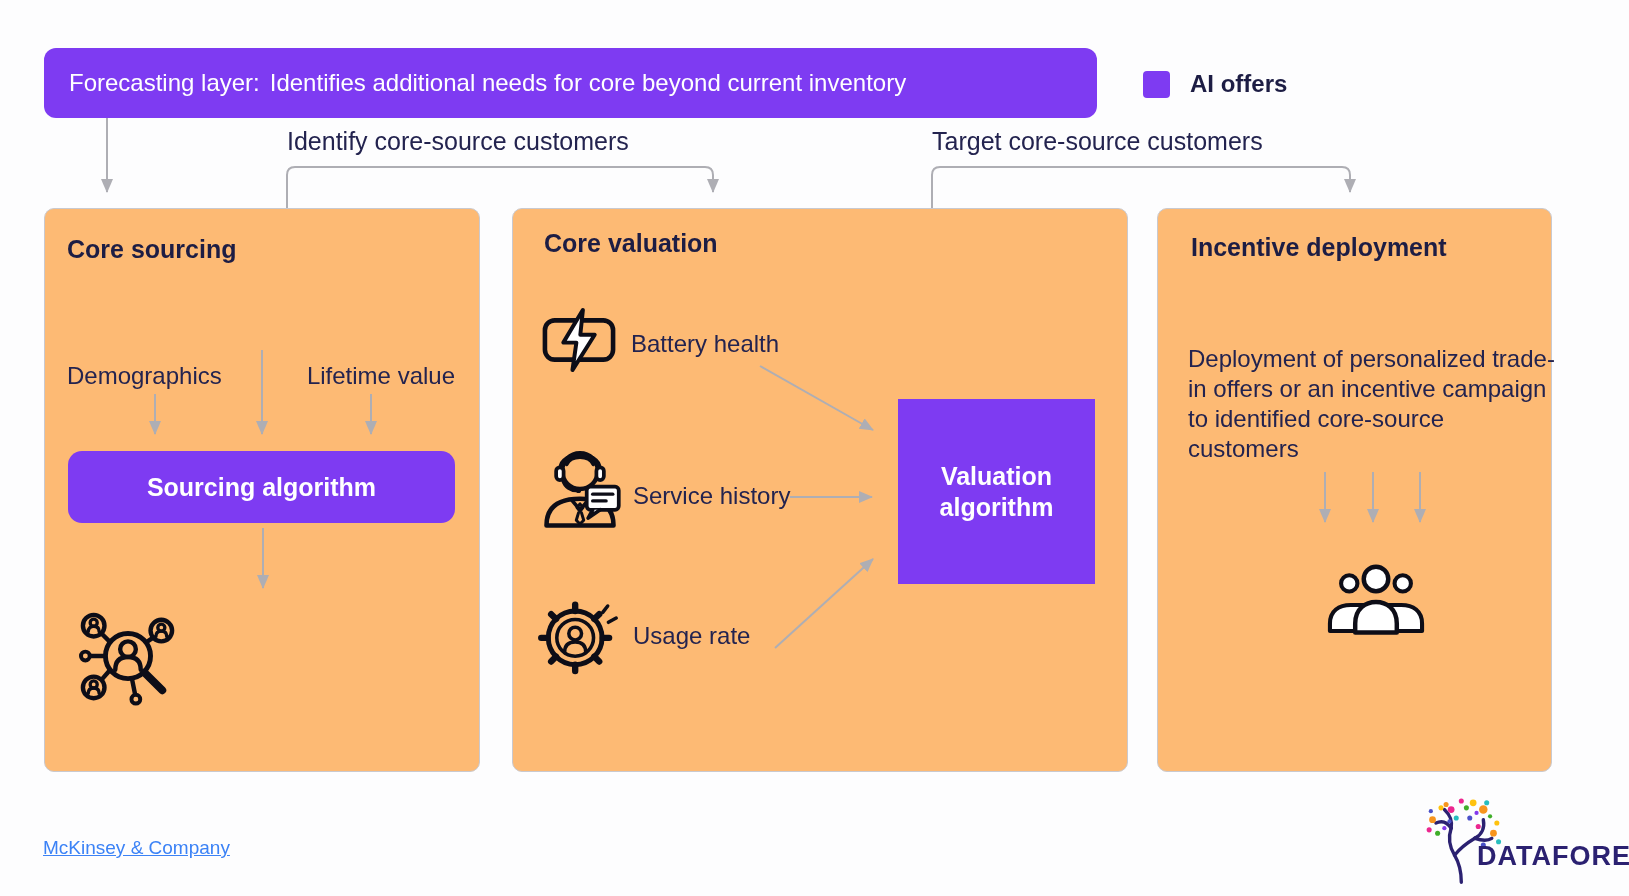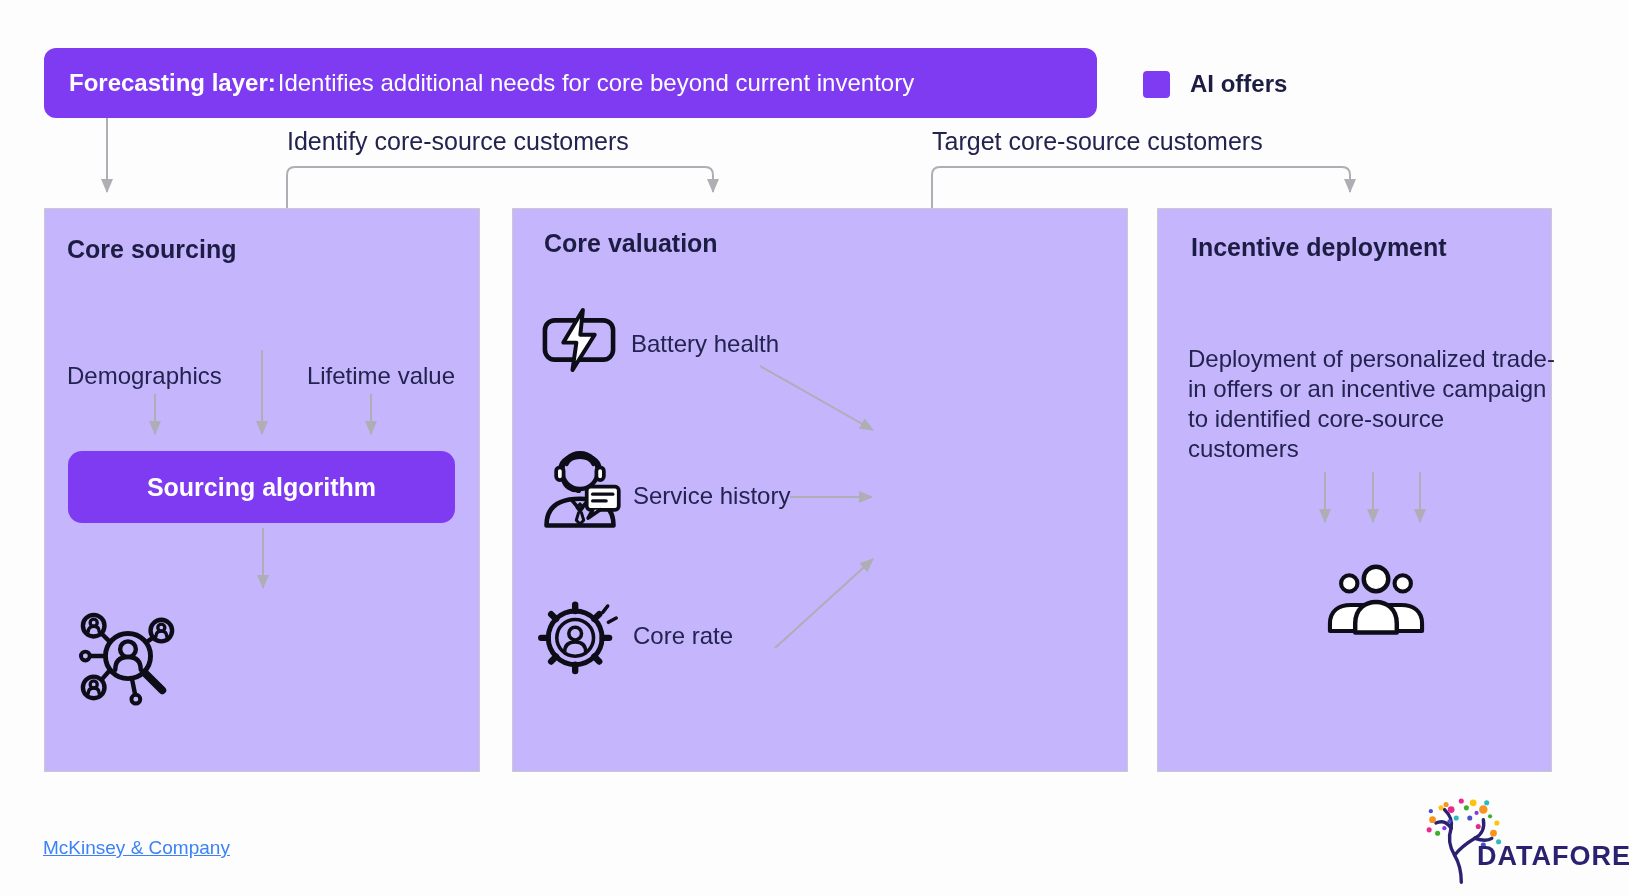--- a/index.html
+++ b/index.html
@@ -9,33 +9,33 @@
     font-family:"Liberation Sans",sans-serif;
     color:#23234f;
   }
   
   .bar{
     position:absolute;left:44px;top:48px;width:1053px;height:70px;
     background:#7e3bf2;border-radius:12px;
     display:flex;align-items:center;padding-left:25px;box-sizing:border-box;
     color:#ffffff;font-size:24px;white-space:nowrap;
   }
-  .bar .b{font-weight:700;margin-right:2px;}
+  .bar .b{font-weight:400;margin-right:10px;}
   
   .legend{position:absolute;left:1143px;top:70px;display:flex;align-items:center;}
   .swatch{width:27px;height:27px;background:#7e3bf2;border-radius:4px;}
   .legend-label{margin-left:20px;font-size:24px;font-weight:600;color:#1d1d44;}
   
   .flow-label{position:absolute;top:127px;font-size:25px;color:#23234f;}
   .fl1{left:287px;width:426px;}
   .fl2{left:932px;width:418px;}
   
   .panel{
-    position:absolute;top:208px;height:564px;background:#c4b5fd;
-    border:1.5px solid #c9c9cf;border-radius:0;box-sizing:border-box;
+    position:absolute;top:208px;height:564px;background:#fdba74;
+    border:1.5px solid #c9c9cf;border-radius:10px;box-sizing:border-box;
   }
   .p1{left:44px;width:436px;}
   .p2{left:512px;width:616px;}
   .p3{left:1157px;width:395px;}
   .panel h2{position:absolute;margin:0;font-size:25px;font-weight:700;color:#1d1d44;}
   .p1 h2{left:22px;top:26px;}
   .p2 h2{left:31px;top:20px;}
   .p3 h2{left:33px;top:24px;}
   .inp{position:absolute;font-size:24px;}
   .inp-hist{left:0;width:100%;top:106px;text-align:center;}
@@ -161,22 +161,23 @@
         <path d="M54 98 L54 107"></path>
           <path d="M81 86.5 L88 93.5"></path>
       </g>
       <circle cx="54" cy="60" r="38" stroke-width="7"></circle>
       <circle cx="54" cy="60" r="26" stroke-width="5"></circle>
       <circle cx="54" cy="54" r="9" stroke-width="5"></circle>
       <path d="M39 81 C39 70 45 66 54 66 C63 66 69 70 69 81" stroke-width="5"></path>
       <path d="M93 24 L100 15" stroke-width="5"></path>
       <path d="M101 38 L112 32" stroke-width="5"></path>
     </svg>
-    <div class="flabel fl-usage">Core rate</div>
-
+    <div class="flabel fl-usage">Usage rate</div>
+
+    <div class="algo-square">Valuation algorithm</div>
   </section>
 
   <section class="panel p3">
     <h2>Incentive deployment</h2>
     <p class="deploy-text" style="margin:0;position:absolute;">Deployment of personalized trade-in offers or an incentive campaign to identified core-source customers</p>
 
     <svg class="people" width="104" height="76" viewBox="0 0 140 102" fill="none" stroke="#0d0d17" stroke-linecap="round" stroke-linejoin="round">
       <circle cx="34" cy="30" r="11" fill="#ffffff" stroke-width="5.5"></circle>
       <circle cx="106" cy="30" r="11" fill="#ffffff" stroke-width="5.5"></circle>
       <path d="M8 94 L8 84 C8 67 20 59 36 59 L54 59 L54 94 Z" fill="#ffffff" stroke-width="5.5"></path>

